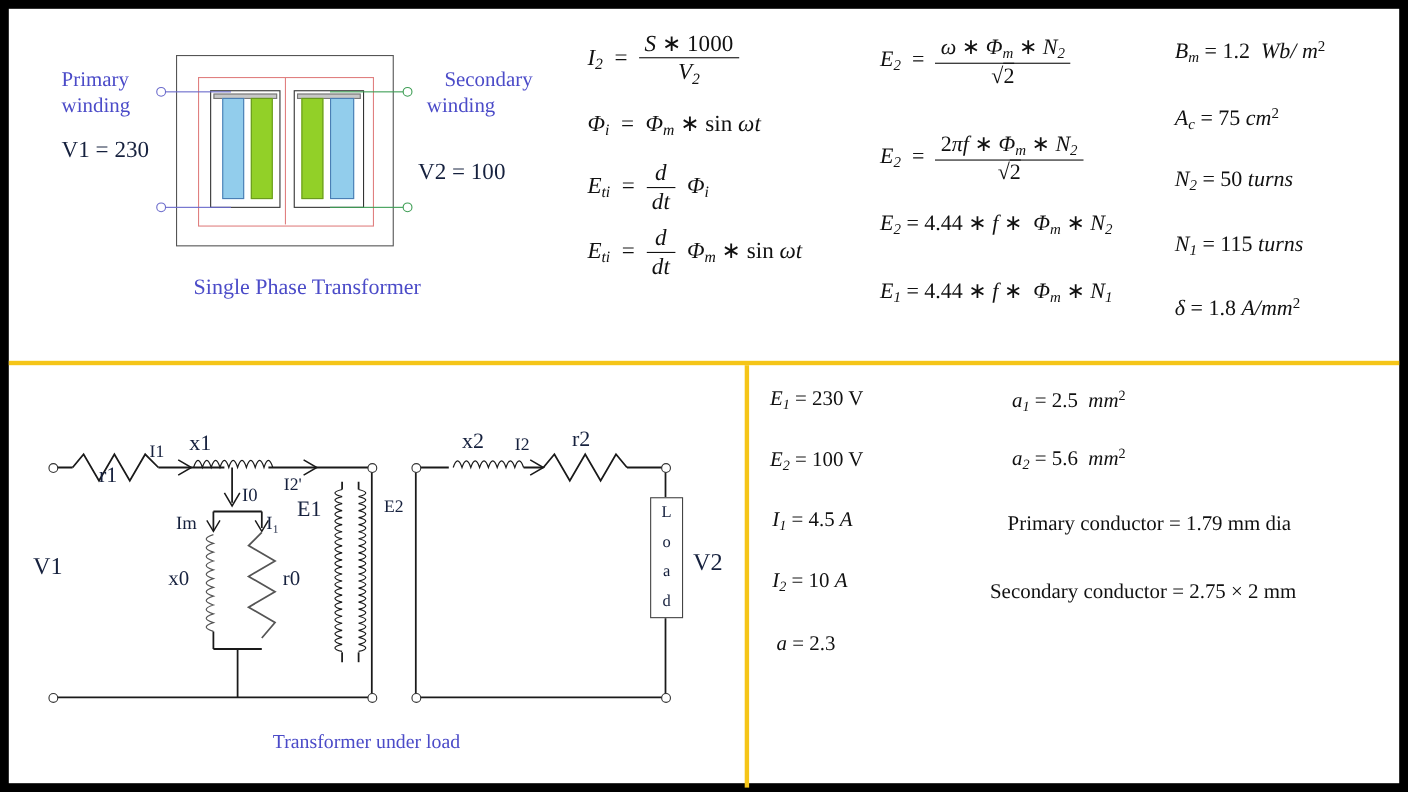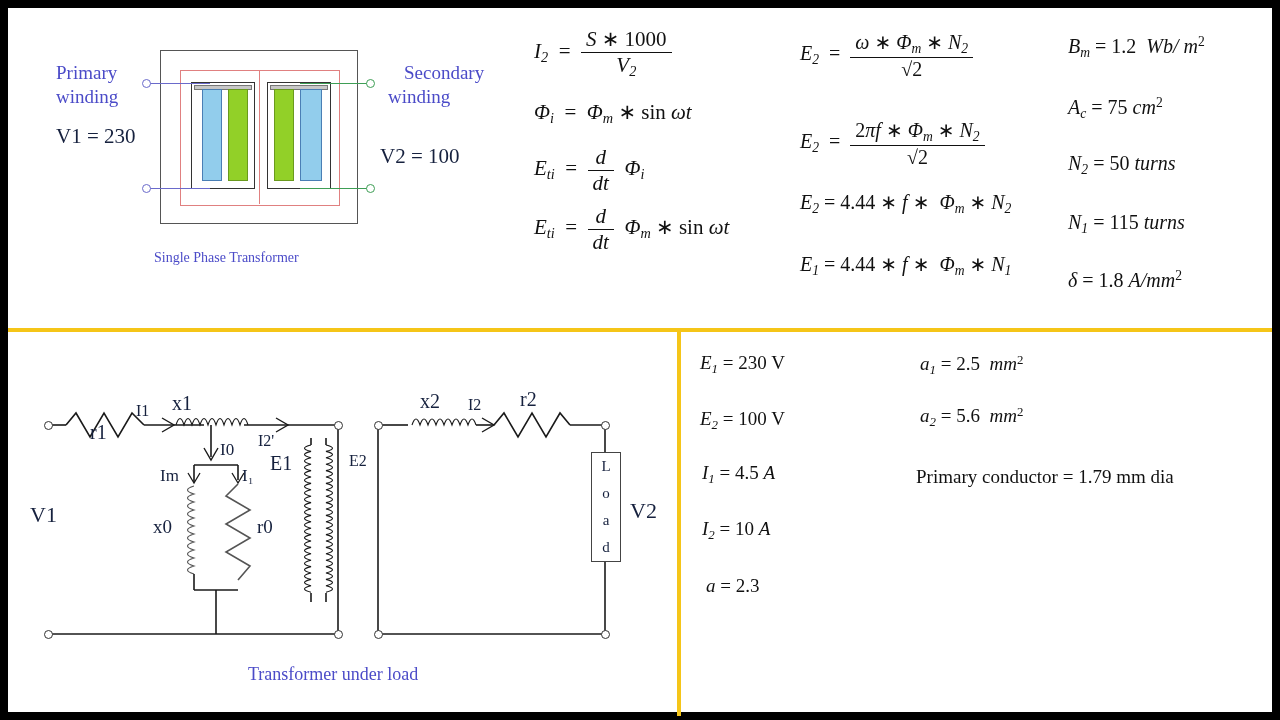--- a/index.html
+++ b/index.html
@@ -102,21 +102,21 @@
   <div class="term s" style="left:366px;top:184px;"></div>
 
   <div class="lbl blue ser" style="left:56px;top:62px;font-size:19px;">Primary</div>
   <div class="lbl blue ser" style="left:56px;top:86px;font-size:19px;">winding</div>
   <div class="lbl dark ser" style="left:56px;top:124px;font-size:21px;">V1 = 230</div>
 
   <div class="lbl blue ser" style="left:388px;top:62px;font-size:19px;margin-left:16px;">Secondary</div>
   <div class="lbl blue ser" style="left:388px;top:86px;font-size:19px;">winding</div>
   <div class="lbl dark ser" style="left:380px;top:128px;font-size:21px;margin-top:16px;">V2 = 100</div>
 
-  <div class="lbl blue ser" style="left:154px;top:250px;font-size:14px;">Single Phase Transformer</div>
+  <div class="lbl blue ser" style="left:176px;top:250px;font-size:20px;">Single Phase Transformer</div>
 
   <div class="eq" style="left:534px;top:27px;font-size:21px;">
     <span class="it">I</span><sub>2</sub> &nbsp;=&nbsp;
     <span class="frac"><span class="num"><span class="it">S</span> ∗ 1000</span><span class="den"><span class="it">V</span><sub>2</sub></span></span>
   </div>
   <div class="eq" style="left:534px;top:100px;font-size:21px;">
     <span class="it">Φ</span><sub>i</sub> &nbsp;=&nbsp; <span class="it">Φ</span><sub>m</sub> ∗ <span class="sq">sin</span> <span class="it">ωt</span>
   </div>
   <div class="eq" style="left:534px;top:145px;font-size:21px;">
     <span class="it">E</span><sub>ti</sub> &nbsp;=&nbsp;
@@ -279,14 +279,15 @@
   <div class="eq" style="left:702px;top:518px;font-size:19px;">
     <span class="it">I</span><sub>2</sub> = 10 <span class="it">A</span></div>
   <div class="eq" style="left:706px;top:575px;font-size:19px;">
     <span class="it">a</span> = 2.3</div>
 
   <div class="eq" style="left:920px;top:352px;font-size:19px;">
     <span class="it">a</span><sub>1</sub> = 2.5 &nbsp;<span class="it">mm</span><sup>2</sup></div>
   <div class="eq" style="left:920px;top:404px;font-size:19px;">
     <span class="it">a</span><sub>2</sub> = 5.6 &nbsp;<span class="it">mm</span><sup>2</sup></div>
   <div class="eq" style="left:916px;top:466px;font-size:19px;">Primary conductor  =  1.79 mm dia</div>
+  <div class="eq" style="left:900px;top:528px;font-size:19px;">Secondary conductor  =  2.75 × 2  mm</div>
 
 </div>
 
 </body></html>

